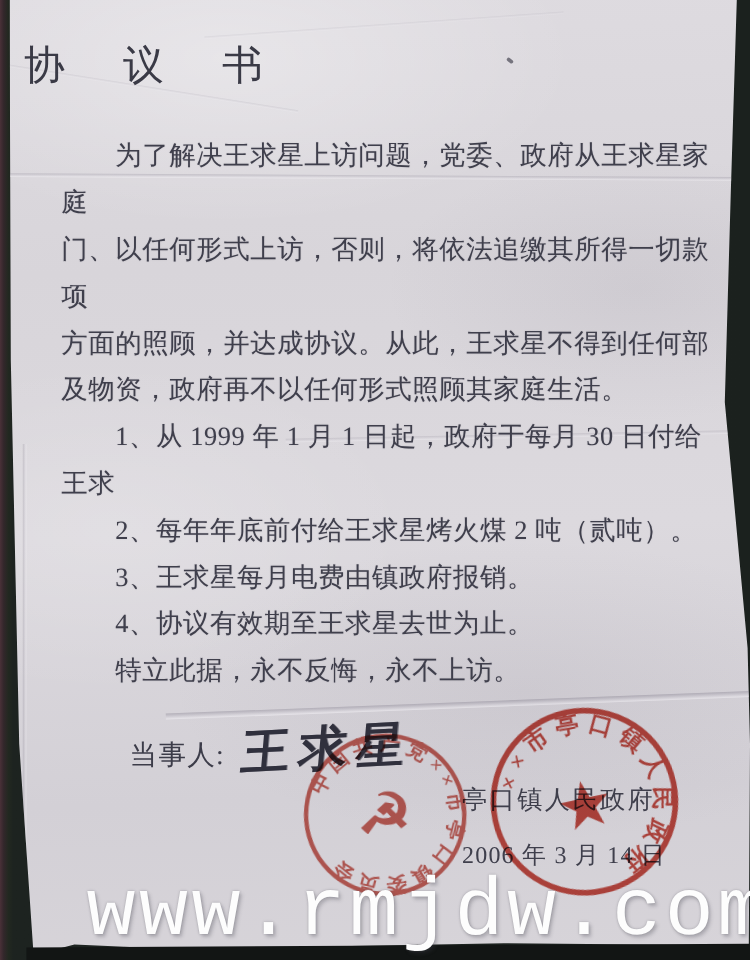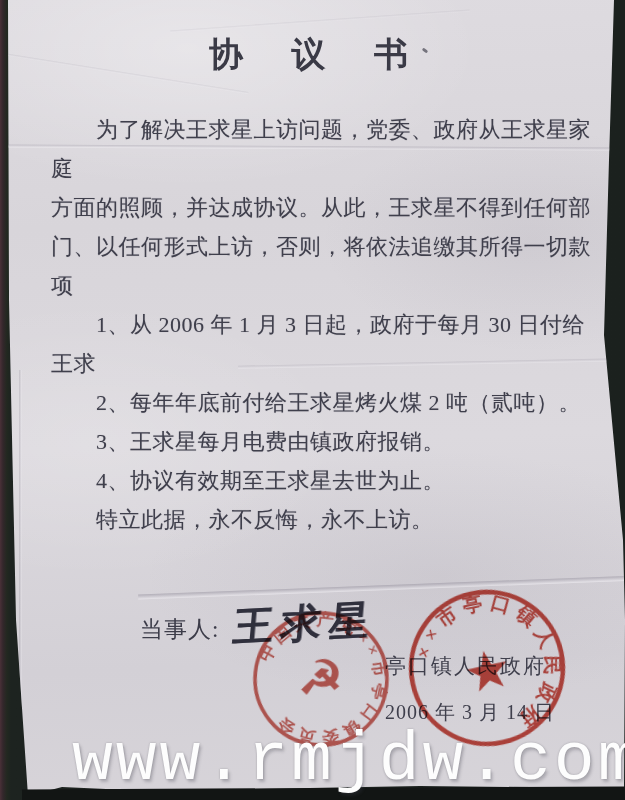--- a/index.html
+++ b/index.html
@@ -36,30 +36,30 @@
   .crease-d1 { left: -30px; top: 70px; width: 280px; height: 2px; transform: rotate(9deg);
     background: linear-gradient(to bottom, rgba(125,120,136,0.14), rgba(246,244,248,0.25)); }
   .crease-d2 { left: 170px; top: 20px; width: 300px; height: 2px; transform: rotate(-4deg);
     background: linear-gradient(to bottom, rgba(125,120,136,0.12), rgba(246,244,248,0.22)); }
   .speck { position: absolute; left: 422px; top: 49px; width: 6px; height: 3px;
     background: rgba(60,60,72,0.65); transform: rotate(38deg); border-radius: 2px; }
 
   
   .title {
     position: absolute; z-index: 2; top: 32px; left: 0; width: 617px;
-    text-align: center; font-size: 34px; font-weight: 700; color: #3a3a46;
+    font-size: 34px; font-weight: 400; color: #3a3a46;
     letter-spacing: 20px; text-indent: 20px;
   }
   .doc-body {
     position: absolute; z-index: 2; left: 51px; top: 110px; width: 545px;
     font-size: 22px; color: #3f3f4c; line-height: 39px; letter-spacing: .5px;
     text-shadow: 0 0 1px rgba(63,63,76,0.25);
   }
   .sig-row { position: absolute; z-index: 2; left: 108px; top: 596px; }
-  .sig-label { font-size: 23px; color: #3c3c49; letter-spacing: 1px; margin-left: 32px; }
+  .sig-label { font-size: 23px; color: #3c3c49; letter-spacing: 1px; }
   .sig-name {
     display: inline-block; font-size: 40px; font-weight: bold; color: #30303d;
     transform: rotate(-3deg) skewX(-8deg); margin-left: 14px; letter-spacing: 8px;
     text-shadow: 1px 0 0 rgba(48,48,61,0.5);
   }
   .authority { position: absolute; z-index: 2; left: 385px; top: 652px;
     font-size: 21px; color: #3f3f4c; letter-spacing: 2px; }
   .date-line { position: absolute; z-index: 2; left: 385px; top: 699px;
     font-size: 20px; color: #3f3f4c; letter-spacing: 1px; }
 
@@ -94,23 +94,24 @@
     <div class="crease crease-v1"></div>
     <div class="crease crease-d1"></div>
     <div class="crease crease-d2"></div>
     <div class="speck"></div>
   </div>
 
   <h1 class="title">协 议 书</h1>
 
   <div class="doc-body" id="doc-body">
       <div class="line">　　为了解决王求星上访问题，党委、政府从王求星家庭</div>
+      <div class="line">门、以任何形式上访，否则，将依法追缴其所得一切款项</div>
       <div class="line">方面的照顾，并达成协议。从此，王求星不得到任何部</div>
-      <div class="line">门、以任何形式上访，否则，将依法追缴其所得一切款项</div>
-      <div class="line">　　1、从 2006 年 1 月 3 日起，政府于每月 30 日付给王求</div>
+      <div class="line">及物资，政府再不以任何形式照顾其家庭生活。</div>
+      <div class="line">　　1、从 1999 年 1 月 1 日起，政府于每月 30 日付给王求</div>
       <div class="line">　　2、每年年底前付给王求星烤火煤 2 吨（贰吨）。</div>
       <div class="line">　　3、王求星每月电费由镇政府报销。</div>
       <div class="line">　　4、协议有效期至王求星去世为止。</div>
       <div class="line">　　特立此据，永不反悔，永不上访。</div>
     </div>
 
   <div class="sig-row">
     <span class="sig-label">当事人:</span><span class="sig-name">王求星</span>
   </div>
 

